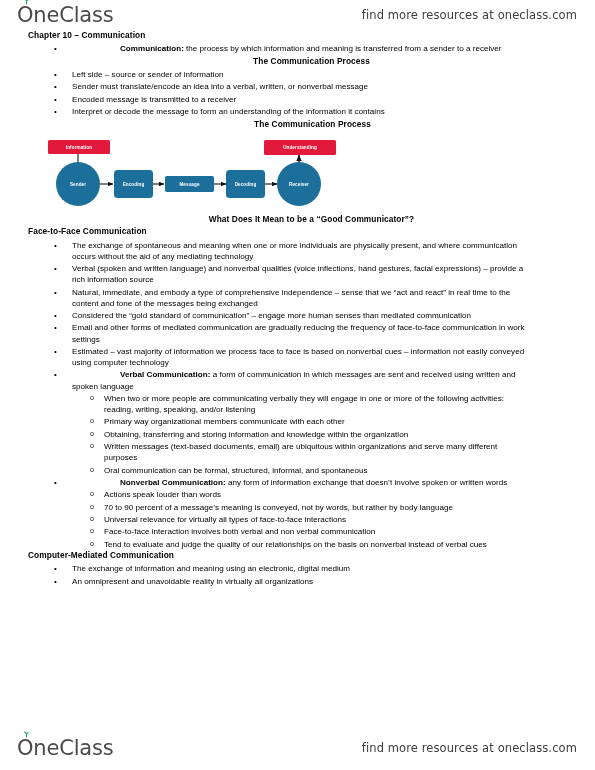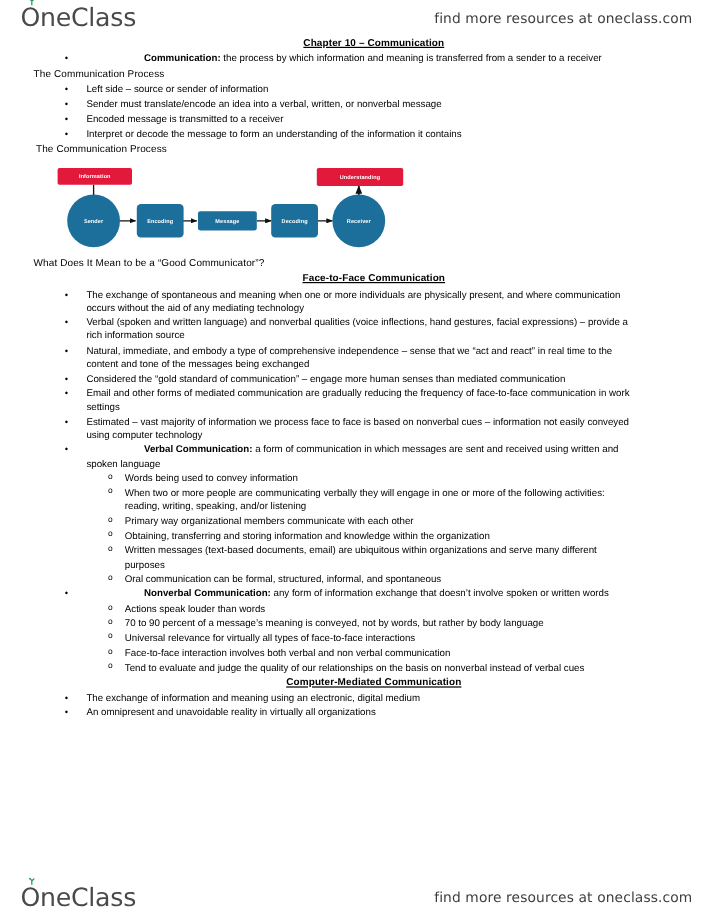--- a/index.html
+++ b/index.html
@@ -68,31 +68,30 @@
     top: 30px;
     left: 0;
     width: 595px;
     height: 703px;
     font-size: 8.1px;
     line-height: 1.38;
   }
 
   .heading-underline {
     font-weight: bold;
-    text-decoration: underline;
     font-size: 8.3px;
     margin: 0 0 1px 28px;
     letter-spacing: 0.1px;
-    text-align: center;
   }
   .heading-plain {
-    font-weight: normal;
+    font-weight: bold;
     font-size: 8.3px;
     margin: 1px 0 1px 28px;
     letter-spacing: 0.1px;
+    text-align: center;
   }
   .heading-plain.wide { margin-left: 30px; }
 
   ul.lvl1 {
     list-style: none;
     margin: 0;
     padding: 0;
   }
   ul.lvl1 > li {
     position: relative;
@@ -233,21 +232,20 @@
     <li>The exchange of spontaneous and meaning when one or more individuals are physically present, and where communication occurs without the aid of any mediating technology</li>
     <li>Verbal (spoken and written language) and nonverbal qualities (voice inflections, hand gestures, facial expressions) – provide a rich information source</li>
     <li>Natural, immediate, and embody a type of comprehensive independence – sense that we “act and react” in real time to the content and tone of the messages being exchanged</li>
     <li>Considered the “gold standard of communication” – engage more human senses than mediated communication</li>
     <li>Email and other forms of mediated communication are gradually reducing the frequency of face-to-face communication in work settings</li>
     <li>Estimated – vast majority of information we process face to face is based on nonverbal cues – information not easily conveyed using computer technology</li>
     <li><span class="bold-term">Verbal Communication:</span><span> a form of communication in which messages are sent and received using written and spoken language</span></li>
   </ul>
 
   <ul class="lvl2">
-    <li>Words being used to convey information</li>
     <li>When two or more people are communicating verbally they will engage in one or more of the following activities: reading, writing, speaking, and/or listening</li>
     <li>Primary way organizational members communicate with each other</li>
     <li>Obtaining, transferring and storing information and knowledge within the organization</li>
     <li>Written messages (text-based documents, email) are ubiquitous within organizations and serve many different purposes</li>
     <li>Oral communication can be formal, structured, informal, and spontaneous</li>
   </ul>
 
   <ul class="lvl1">
     <li><span class="bold-term">Nonverbal Communication:</span><span> any form of information exchange that doesn’t involve spoken or written words</span></li>
   </ul>

